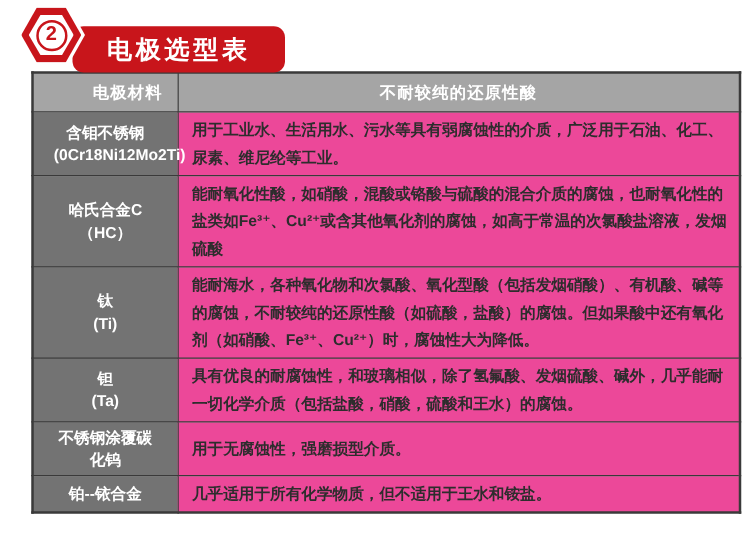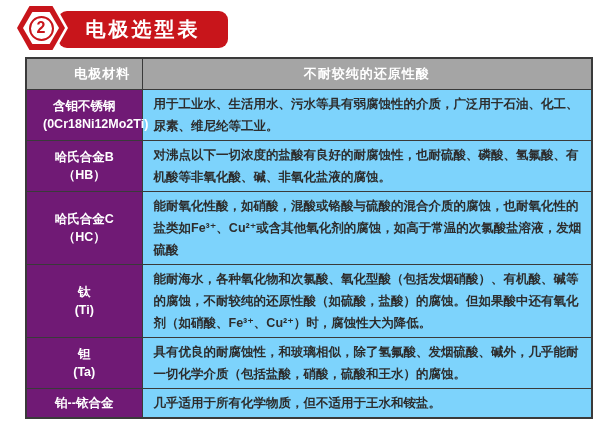--- a/index.html
+++ b/index.html
@@ -7,21 +7,21 @@
     width: 600px; height: 431px;
     background: #ffffff;
     font-family: "Liberation Sans", "DejaVu Sans", sans-serif;
     overflow: hidden;
   }
 
   
   .hdr { position: relative; height: 57px; }
 
   .title-tag {
-    position: absolute; left: 58px; top: 11px;
+    position: absolute; left: 58px; top: 21px;
     width: 170px; height: 37px;
     background: var(--red); border-radius: 9px;
     display: flex; align-items: center; justify-content: center;
     color: #fff; font-size: 20px; font-weight: 700; letter-spacing: 3px;
     z-index: 1;
   }
 
   .hex-white-outer {
     position: absolute; left: 14px; top: 3px;
     width: 54px; height: 50px; background: #fff;
@@ -59,27 +59,27 @@
 
   th.col-mat { width: 116px; padding-left: 40px; }
   th {
     background: #a5a5a5; color: #ffffff;
     font-size: 13px; font-weight: 700;
     padding: 6px 4px; letter-spacing: 1px;
   }
   tr.hrow { height: 30px; }
 
   td.mat {
-    background: #701a75; color: #ffffff;
+    background: #737373; color: #ffffff;
     text-align: center; vertical-align: middle;
     font-size: 12.5px; font-weight: 700;
     padding: 3px 16px; line-height: 1.45;
   }
   td.desc {
-    background: #7dd3fc; color: #2d2d2d;
+    background: #ec4899; color: #2d2d2d;
     font-size: 12.5px; font-weight: 600;
     line-height: 22px; padding: 3px 9px 3px 11px;
     vertical-align: middle;
   }
   tr.r1 { height: 49px; } tr.r2 { height: 46px; }
   tr.r3 { height: 67px; } tr.r4 { height: 72px; }
   tr.r5 { height: 50px; } tr.r6 { height: 26px; }
   tr.r7 { height: 26px; }
 
   :root { --red: #c8151b; }
@@ -108,27 +108,20 @@
     </tr>
   </thead>
   <tbody>
     <tr class="r1">
       <td class="mat">
         <div>含钼不锈钢</div>
         <div>(0Cr18Ni12Mo2Ti)</div>
       </td>
       <td class="desc">用于工业水、生活用水、污水等具有弱腐蚀性的介质，广泛用于石油、化工、尿素、维尼纶等工业。</td>
     </tr>
-    <tr class="r2">
-      <td class="mat">
-        <div>哈氏合金B</div>
-        <div>（HB）</div>
-      </td>
-      <td class="desc">对沸点以下一切浓度的盐酸有良好的耐腐蚀性，也耐硫酸、磷酸、氢氟酸、有机酸等非氧化酸、碱、非氧化盐液的腐蚀。</td>
-    </tr>
     <tr class="r3">
       <td class="mat">
         <div>哈氏合金C</div>
         <div>（HC）</div>
       </td>
       <td class="desc">能耐氧化性酸，如硝酸，混酸或铬酸与硫酸的混合介质的腐蚀，也耐氧化性的盐类如Fe³⁺、Cu²⁺或含其他氧化剂的腐蚀，如高于常温的次氯酸盐溶液，发烟硫酸</td>
     </tr>
     <tr class="r4">
       <td class="mat">
         <div>钛</div>
@@ -136,20 +129,26 @@
       </td>
       <td class="desc">能耐海水，各种氧化物和次氯酸、氧化型酸（包括发烟硝酸）、有机酸、碱等的腐蚀，不耐较纯的还原性酸（如硫酸，盐酸）的腐蚀。但如果酸中还有氧化剂（如硝酸、Fe³⁺、Cu²⁺）时，腐蚀性大为降低。</td>
     </tr>
     <tr class="r5">
       <td class="mat">
         <div>钽</div>
         <div>(Ta)</div>
       </td>
       <td class="desc">具有优良的耐腐蚀性，和玻璃相似，除了氢氟酸、发烟硫酸、碱外，几乎能耐一切化学介质（包括盐酸，硝酸，硫酸和王水）的腐蚀。</td>
     </tr>
+    <tr class="r6">
+      <td class="mat">
+        <div>不锈钢涂覆碳化钨</div>
+      </td>
+      <td class="desc">用于无腐蚀性，强磨损型介质。</td>
+    </tr>
     <tr class="r7">
       <td class="mat">
         <div>铂--铱合金</div>
       </td>
       <td class="desc">几乎适用于所有化学物质，但不适用于王水和铵盐。</td>
     </tr>
   </tbody>
 </table>
 
 </body></html>

